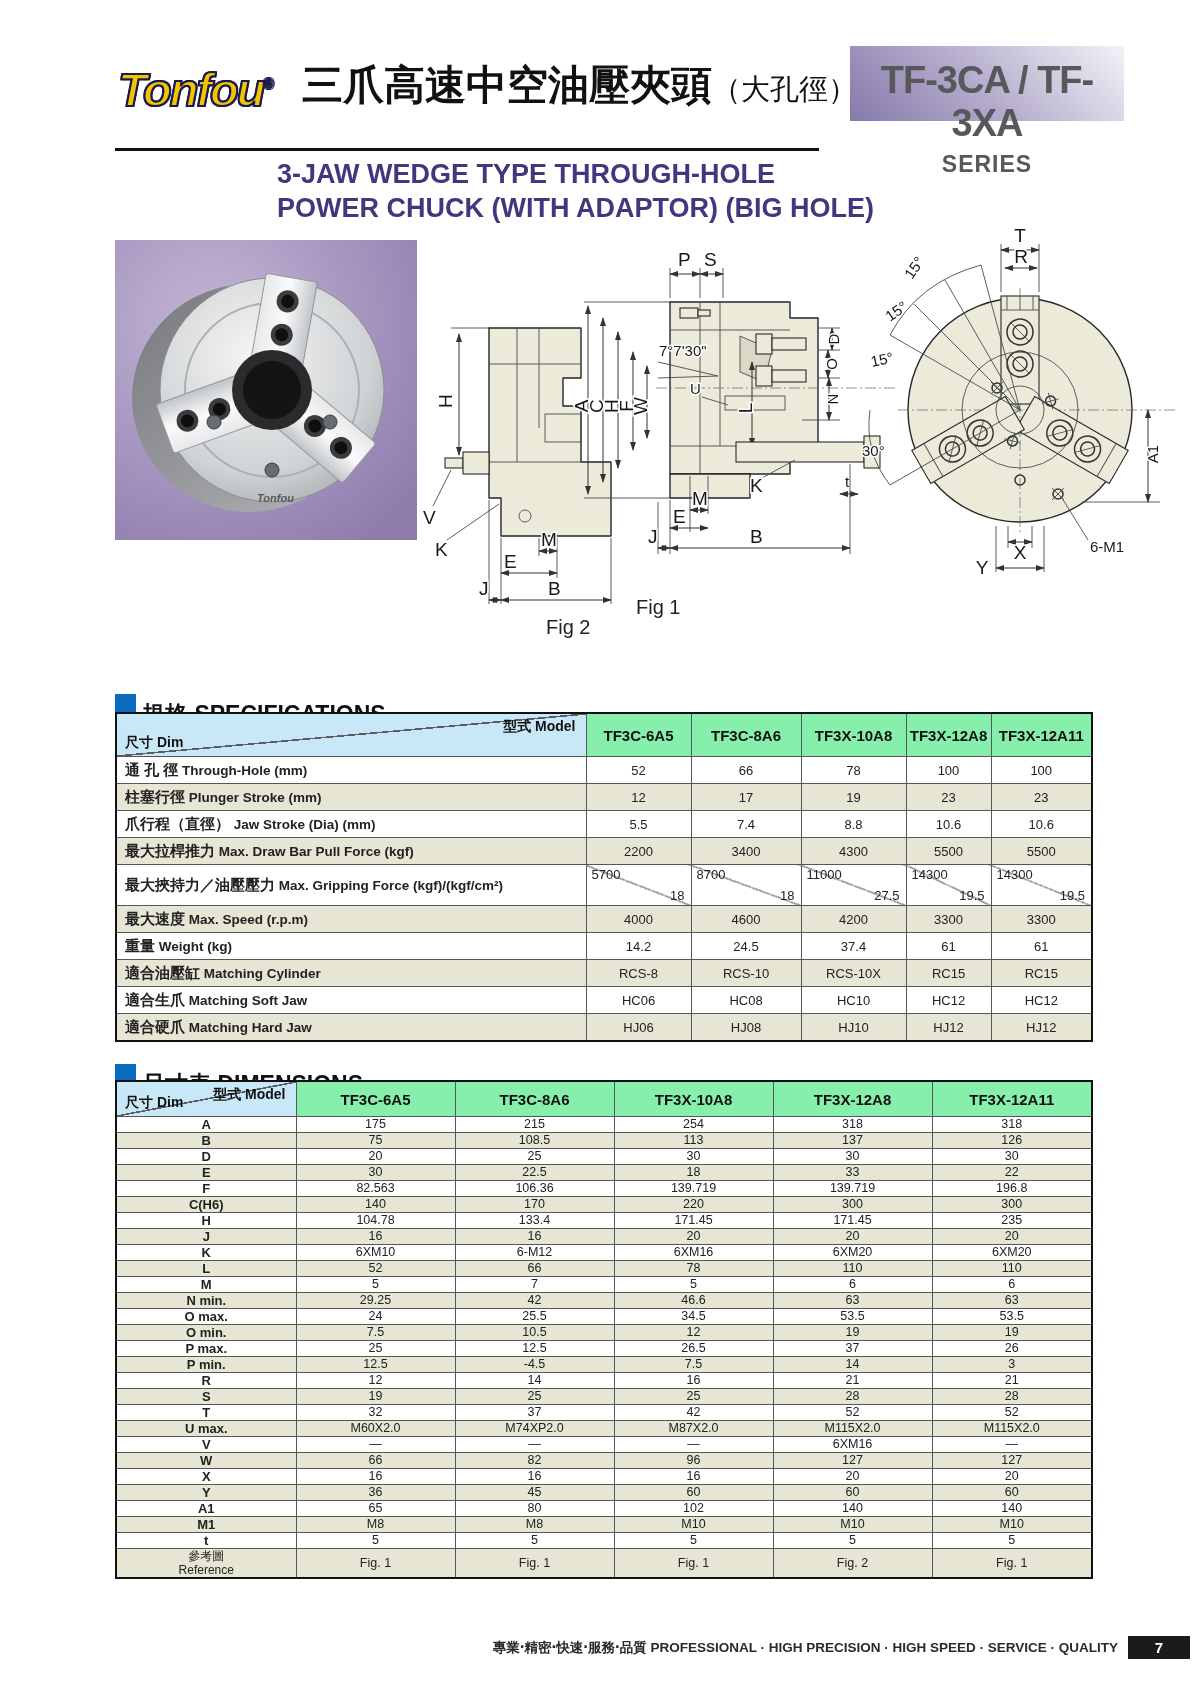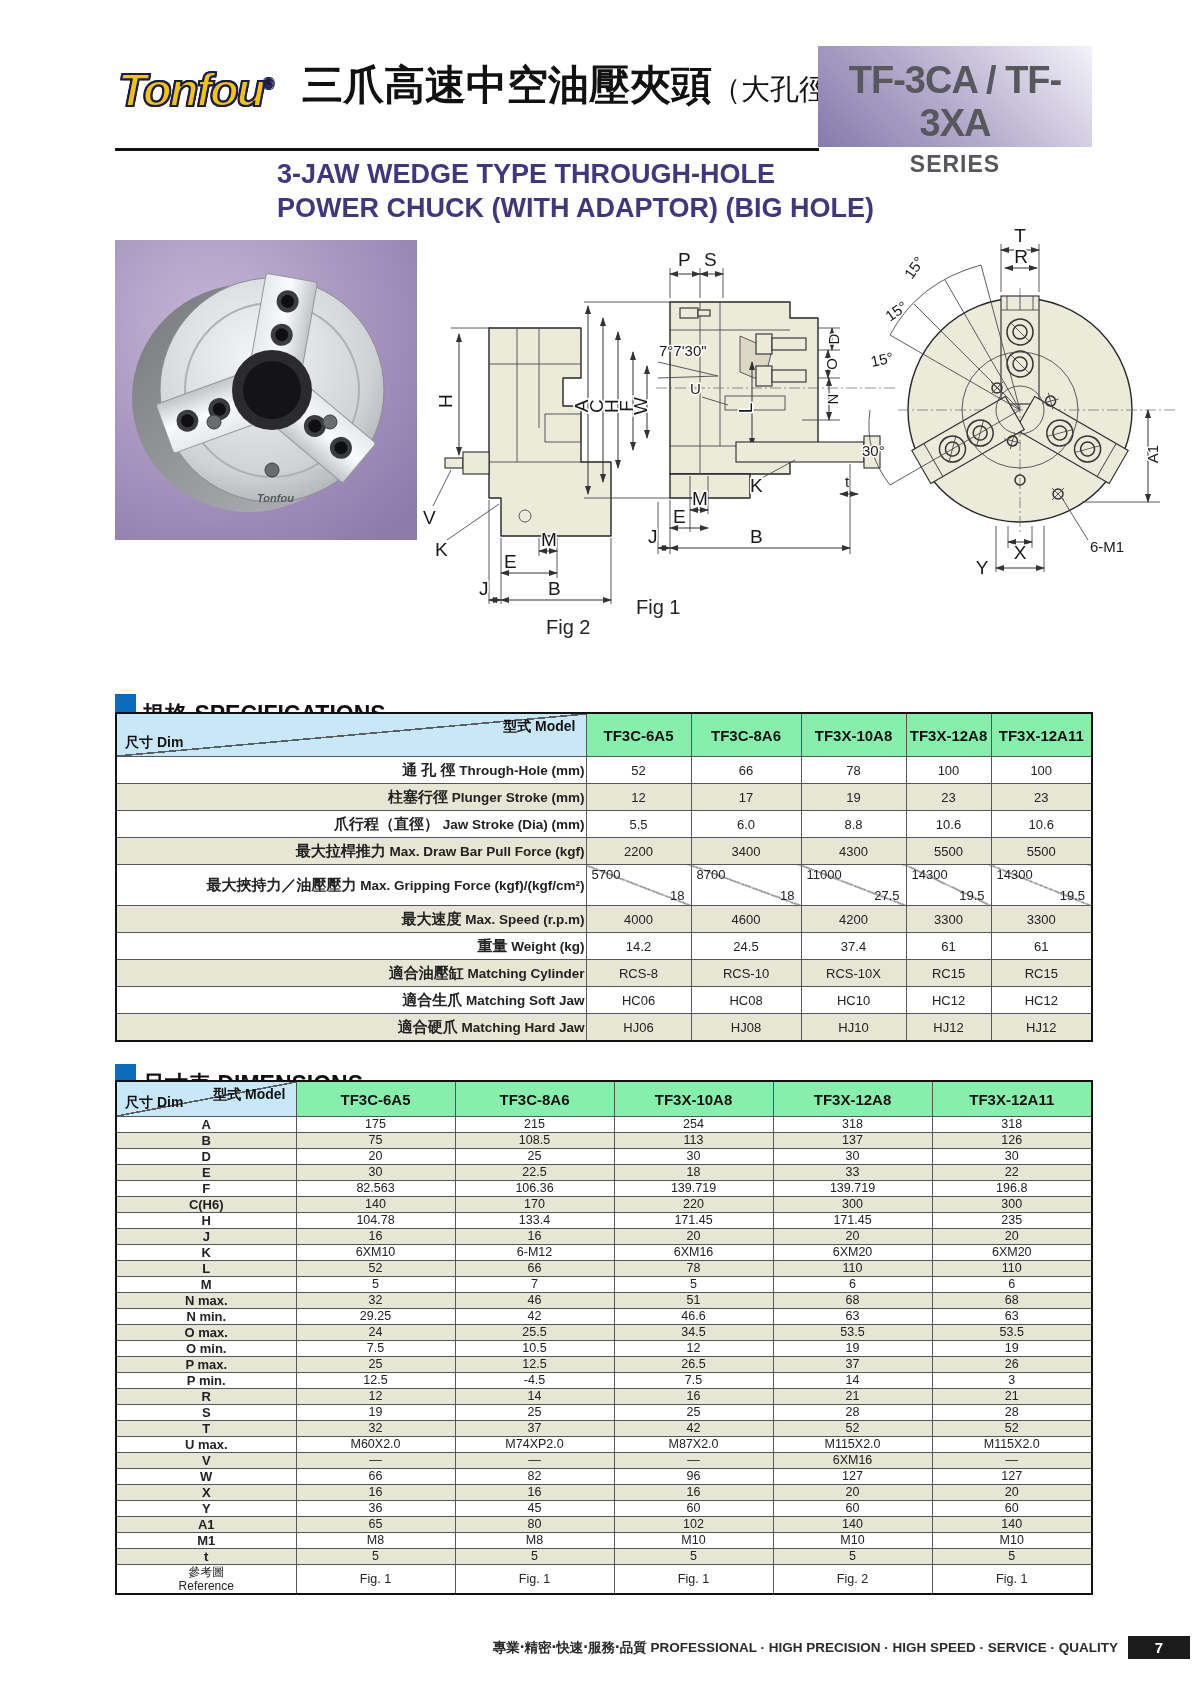--- a/index.html
+++ b/index.html
@@ -7,21 +7,21 @@
         font-family:"Liberation Sans","DejaVu Sans",sans-serif;color:#1a1a1a;overflow:hidden;}
 
   
   .logo{position:absolute;left:118px;top:62px;font-size:47px;font-weight:bold;font-style:italic;
         color:#f3c400;-webkit-text-stroke:2px #1a1a4f;letter-spacing:-2px;
         text-shadow:1px 1px 0 #1a1a4f, -1px 1px 0 #1a1a4f, 1px -1px 0 #1a1a4f, -1px -1px 0 #1a1a4f;}
   .logo sup{font-size:14px;-webkit-text-stroke:0;color:#1a1a4f;font-style:normal;}
   .title-zh{position:absolute;left:302px;top:58px;font-size:41px;font-weight:600;color:#111;white-space:nowrap;}
   .title-zh .paren{font-size:29px;font-weight:500;}
   .header-rule{position:absolute;left:115px;top:148px;width:704px;height:3px;background:#111;}
-  .badge{position:absolute;left:818px;top:46px;width:274px;height:101px;
+  .badge{position:absolute;left:850px;top:46px;width:274px;height:75px;
          background:linear-gradient(45deg,#857aab 0%,#b3aacb 45%,#f3f2f8 100%);text-align:center;}
   .badge-model{margin-top:13px;font-size:38px;font-weight:bold;color:#57575c;letter-spacing:-1px;}
   .badge-series{margin-top:6px;font-size:23px;font-weight:bold;color:#57575c;letter-spacing:1px;}
   .title-en{position:absolute;left:277px;top:158px;font-size:27px;font-weight:bold;color:#44357f;line-height:1.25;}
 
   
   .photo{position:absolute;left:115px;top:240px;width:302px;height:300px;}
   .fig2{position:absolute;left:405px;top:268px;width:230px;height:350px;}
   .fig1{position:absolute;left:540px;top:210px;width:370px;height:390px;}
   .front{position:absolute;left:800px;top:192px;width:395px;height:395px;}
@@ -51,21 +51,21 @@
   .dim-table{position:absolute;left:115px;top:1080px;width:976px;border:2px solid #111;}
   td,th{border:1px solid #53565a;overflow:hidden;}
   thead th{background:#86efac;font-size:15px;font-weight:bold;color:#111;}
   .corner{position:relative;background-color:#c8e8f8;
     background-image:linear-gradient(to bottom right,transparent calc(50% - 0.8px),#5a5d61 calc(50% - 0.8px),#5a5d61 calc(50% + 0.8px),transparent calc(50% + 0.8px));}
   .corner .tr{position:absolute;top:4px;right:10px;font-size:14px;font-weight:bold;}
   .corner .bl{position:absolute;bottom:4px;left:8px;font-size:14px;font-weight:bold;}
 
   .spec-table thead th{height:40px;}
   .spec-table td{height:24px;font-size:13px;text-align:center;color:#222;}
-  .spec-table td.rowlabel{text-align:right;padding-left:8px;}
+  .spec-table td.rowlabel{text-align:left;padding-left:8px;}
   .spec-table td.rowlabel .zh{font-size:15px;font-weight:bold;}
   .spec-table td.rowlabel .en{font-size:13.5px;font-weight:bold;}
   .spec-table tbody tr:nth-child(even) td{background:#e7e5d3;}
   .spec-table td.split{position:relative;height:38px;
     background-image:linear-gradient(to top right,transparent calc(50% - 0.6px),#777 calc(50% - 0.6px),#777 calc(50% + 0.6px),transparent calc(50% + 0.6px));}
   .spec-table td.split .tl{position:absolute;top:2px;left:5px;}
   .spec-table td.split .br{position:absolute;bottom:2px;right:6px;}
 
   .dim-table thead th{height:32px;}
   .dim-table td{height:15px;font-size:12.5px;text-align:center;color:#222;padding:0;line-height:15px;}
@@ -413,21 +413,21 @@
           <td class="rowlabel"><span class="zh">柱塞行徑</span><span class="en"> Plunger Stroke (mm)</span></td>
           <td>12</td>
           <td>17</td>
           <td>19</td>
           <td>23</td>
           <td>23</td>
         </tr>
         <tr>
           <td class="rowlabel"><span class="zh">爪行程（直徑）</span><span class="en"> Jaw Stroke (Dia) (mm)</span></td>
           <td>5.5</td>
-          <td>6.0</td>
+          <td>7.4</td>
           <td>8.8</td>
           <td>10.6</td>
           <td>10.6</td>
         </tr>
         <tr>
           <td class="rowlabel"><span class="zh">最大拉桿推力</span><span class="en"> Max. Draw Bar Pull Force (kgf)</span></td>
           <td>2200</td>
           <td>3400</td>
           <td>4300</td>
           <td>5500</td>
@@ -608,28 +608,20 @@
         </tr>
         <tr>
           <td class="rowlabel">M</td>
           <td>5</td>
           <td>7</td>
           <td>5</td>
           <td>6</td>
           <td>6</td>
         </tr>
         <tr>
-          <td class="rowlabel">N max.</td>
-          <td>32</td>
-          <td>46</td>
-          <td>51</td>
-          <td>68</td>
-          <td>68</td>
-        </tr>
-        <tr>
           <td class="rowlabel">N min.</td>
           <td>29.25</td>
           <td>42</td>
           <td>46.6</td>
           <td>63</td>
           <td>63</td>
         </tr>
         <tr>
           <td class="rowlabel">O max.</td>
           <td>24</td>

